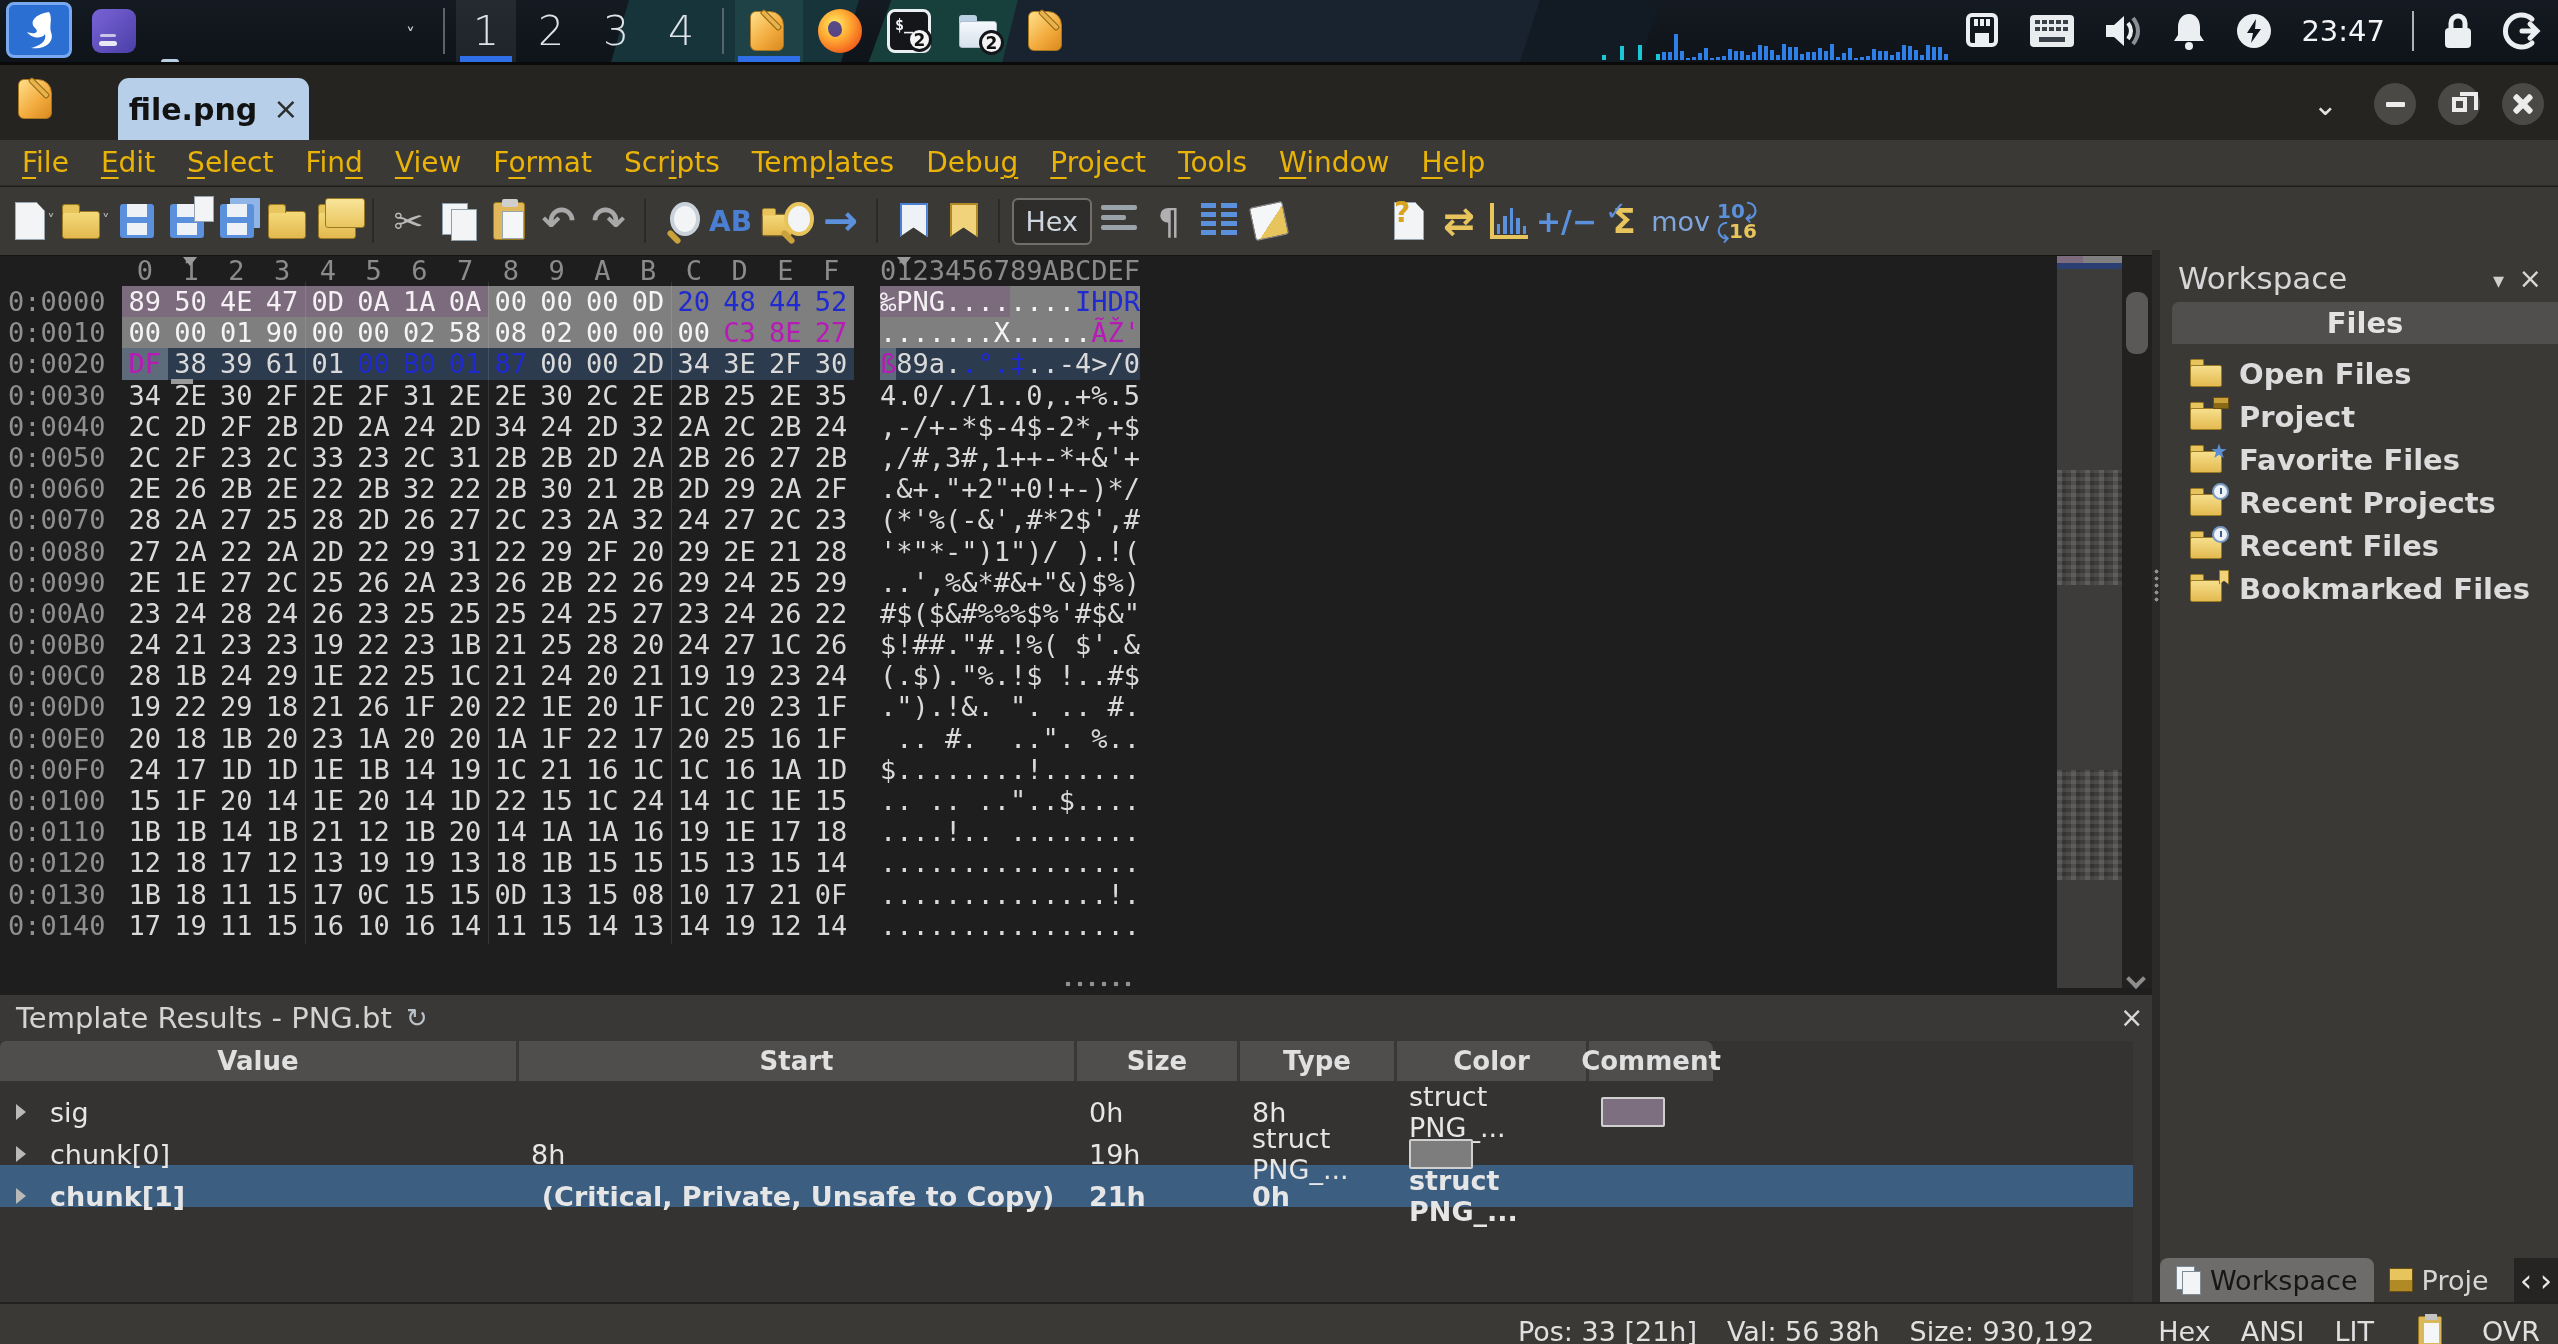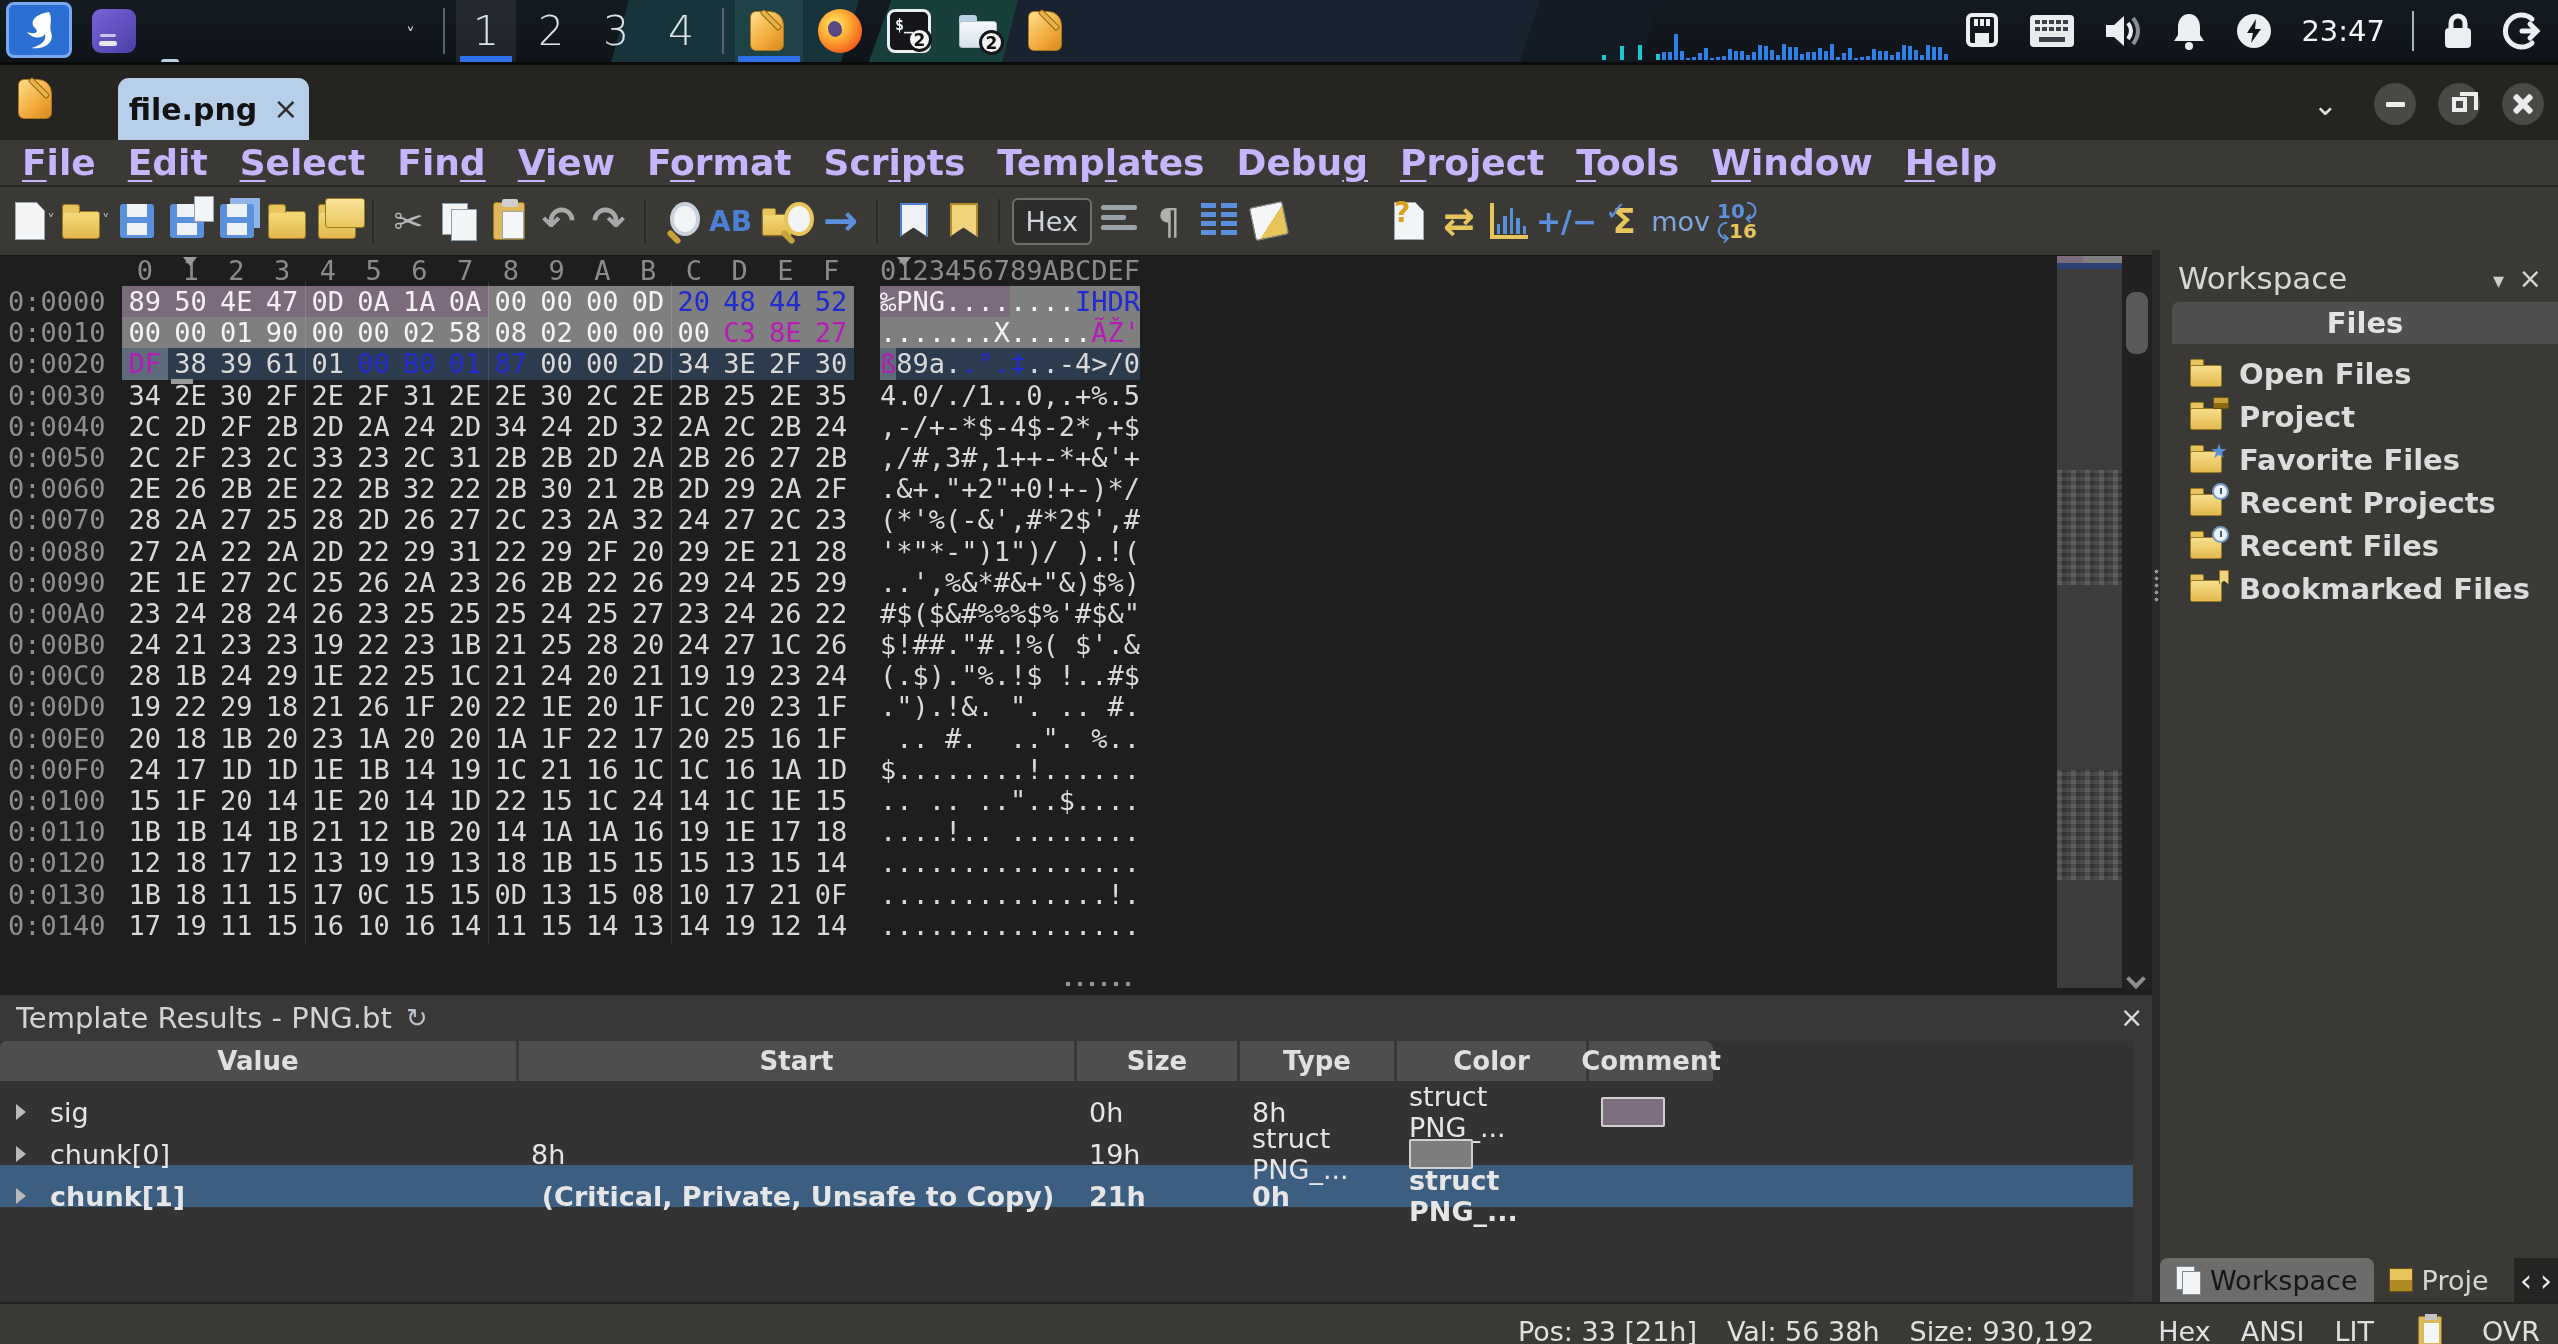--- a/index.html
+++ b/index.html
@@ -74,21 +74,21 @@
   .wbtn .rest { width:15px; height:15px; border:4px solid #ececec; position:relative; }
   .wbtn .rest::after { content:""; position:absolute; left:4px; top:-9px; width:14px; height:14px;
     border:4px solid #ececec; border-left:none; border-bottom:none; }
   .wbtn .x1 { position:relative; width:22px; height:22px; }
   .wbtn .x1::before,.wbtn .x1::after { content:""; position:absolute; left:-1px; top:8px; width:24px;
     height:6px; background:#ececec; border-radius:2px; }
   .wbtn .x1::before { transform:rotate(45deg); } .wbtn .x1::after { transform:rotate(-45deg); }
 
   .menubar { position:absolute; left:0; top:140px; width:2558px; height:46px; background:#3b3936;
     border-bottom:1px solid #2c2a28; display:flex; align-items:center; padding-left:6px; }
-  .menu-item { color:#c4b5fd; font-size:36px; padding:0 16px;font-weight:bold; }
+  .menu-item { color:#eab308; font-size:28px; padding:0 16px; }
   .menu-item u { text-decoration:underline; text-underline-offset:5px; text-decoration-thickness:2px; }
 
   
   .toolbar { position:absolute; left:0; top:187px; width:2558px; height:69px; background:#3b3936;
     border-bottom:1px solid #151515; display:flex; align-items:center; padding-left:10px; }
   .tbtn { height:54px; min-width:46px; display:flex; align-items:center; justify-content:center;
     position:relative; margin:0 2px; }
   .tsep { width:2px; height:44px; background:#2c2a28; margin:0 10px; }
   .tgap { width:90px; }
   .ddv { color:#b8b8b8; font-size:15px; margin-left:2px; align-self:center; }

